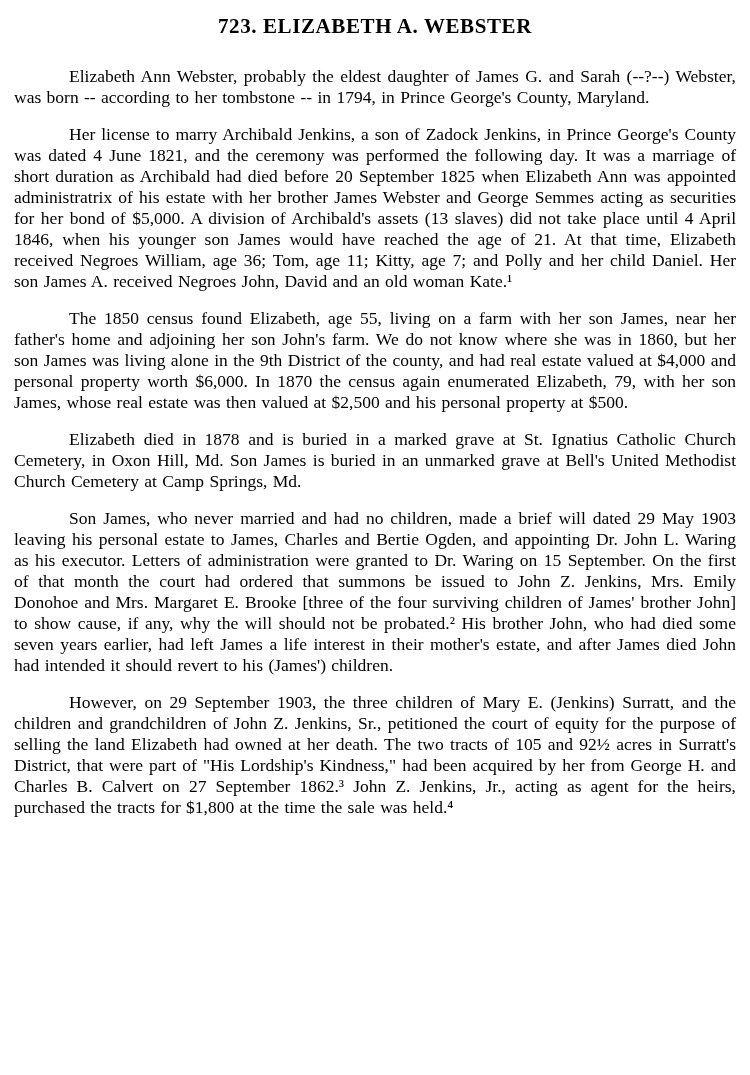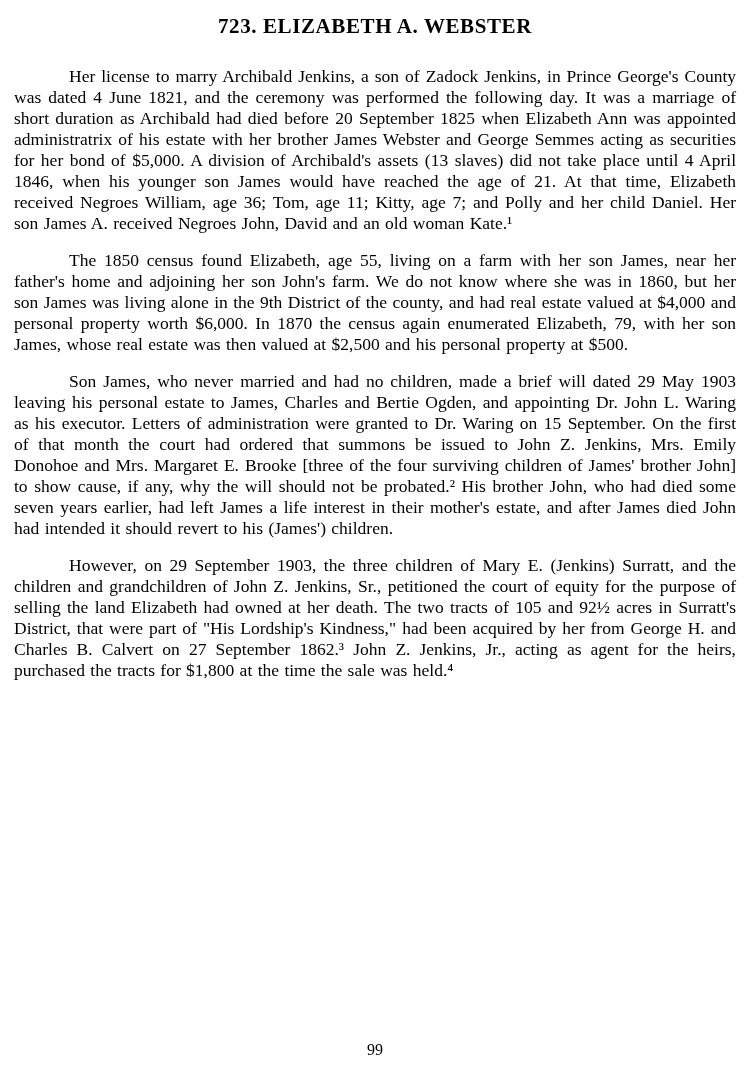--- a/index.html
+++ b/index.html
@@ -52,20 +52,21 @@
     font-size: 16px;
   }
 </style>
 </head>
 <body>
 
 <div class="page">
   <h1 class="title">723. ELIZABETH A. WEBSTER</h1>
 
   <div class="body-text">
+    <p>Elizabeth Ann Webster, probably the eldest daughter of James G. and Sarah (--?--) Webster, was born -- according to her tombstone -- in 1794, in Prince George's County, Maryland.</p>
     <p>Her license to marry Archibald Jenkins, a son of Zadock Jenkins, in Prince George's County was dated 4 June 1821, and the ceremony was performed the following day.  It was a marriage of short duration as Archibald had died before 20 September 1825 when Elizabeth Ann was appointed administratrix of his estate with her brother James Webster and George Semmes acting as securities for her bond of $5,000.  A division of Archibald's assets (13 slaves) did not take place until 4 April 1846, when his younger son James would have reached the age of 21.  At that time, Elizabeth received Negroes William, age 36; Tom, age 11; Kitty, age 7; and Polly and her child Daniel.  Her son James A. received Negroes John, David and an old woman Kate.¹</p>
     <p>The 1850 census found Elizabeth, age 55, living on a farm with her son James, near her father's home and adjoining her son John's farm.  We do not know where she was in 1860, but her son James was living alone in the 9th District of the county, and had real estate valued at $4,000 and personal property worth $6,000.  In 1870 the census again enumerated Elizabeth, 79, with her son James, whose real estate was then valued at $2,500 and his personal property at $500.</p>
+    <p>Elizabeth died in 1878 and is buried in a marked grave at St. Ignatius Catholic Church Cemetery, in Oxon Hill, Md.  Son James is buried in an unmarked grave at Bell's United Methodist Church Cemetery at Camp Springs, Md.</p>
     <p>Son James, who never married and had no children, made a brief will dated 29 May 1903 leaving his personal estate to James, Charles and Bertie Ogden, and appointing Dr. John L. Waring as his executor.  Letters of administration were granted to Dr. Waring on 15 September.  On the first of that month the court had ordered that summons be issued to John Z. Jenkins, Mrs. Emily Donohoe and Mrs. Margaret E. Brooke [three of the four surviving children of James' brother John] to show cause, if any, why the will should not be probated.²  His brother John, who had died some seven years earlier, had left James a life interest in their mother's estate, and after James died John had intended it should revert to his (James') children.</p>
     <p>However, on 29 September 1903, the three children of Mary E. (Jenkins) Surratt, and the children and grandchildren of John Z. Jenkins, Sr., petitioned the court of equity for the purpose of selling the land Elizabeth had owned at her death.  The two tracts of 105 and 92½ acres in Surratt's District, that were part of "His Lordship's Kindness," had been acquired by her from George H. and Charles B. Calvert on 27 September 1862.³  John Z. Jenkins, Jr., acting as agent for the heirs, purchased the tracts for $1,800 at the time the sale was held.⁴</p>
   </div>
 
-  <div class="page-number">99</div>
 </div>
 
 </body></html>

